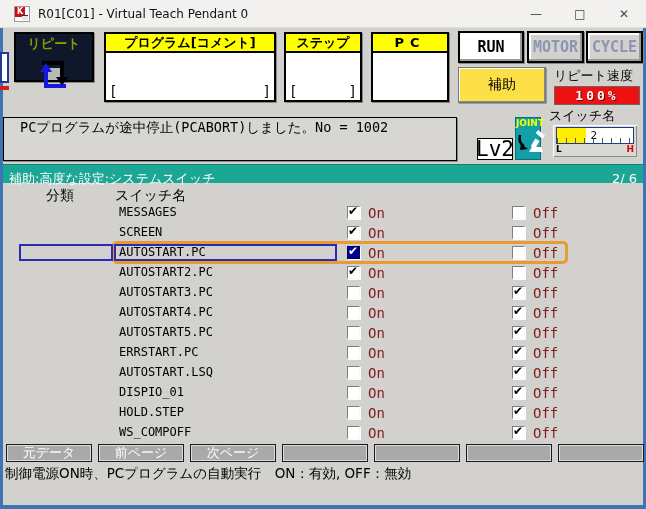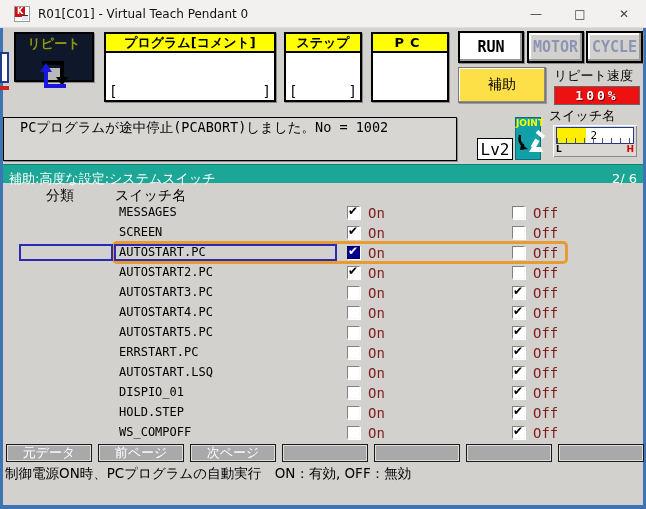--- a/index.html
+++ b/index.html
@@ -68,21 +68,21 @@
   .gauge .lo{color:#000;} .gauge .hi{color:#dd0000;}
   .msgbox{
     position:absolute;left:0px;top:89px;width:454px;height:44px;
     background:#d7d6d3;border:1px solid #000;box-shadow:1px 1px 0 #888;
     font-size:13.5px;color:#000;padding:1px 16px;font-family:"DejaVu Sans Mono",monospace;
     white-space:nowrap;overflow:hidden;
   }
   .lv2{
     position:absolute;left:474px;top:110px;width:36px;height:22px;
     background:#fff;border:1px solid #000;
-    font-family:"DejaVu Sans Mono",monospace;font-size:16px;color:#000;
+    font-family:"DejaVu Sans Mono",monospace;font-size:21px;color:#000;
     display:flex;align-items:center;justify-content:center;
   }
   .joint{
     position:absolute;left:512px;top:89px;width:26px;height:43px;
     background:#11a0a8;border:1px solid #0b6f75;text-align:center;
   }
   .joint .jt{color:#ffff00;font-size:9px;font-weight:bold;line-height:11px;letter-spacing:0;}
   .edge-frag{position:absolute;left:-3px;top:24px;width:9px;height:31px;background:#fff;border:2px solid #223a8c;}
   .edge-frag2{position:absolute;left:-3px;top:58px;width:9px;height:4px;background:#cc2222;}
   

